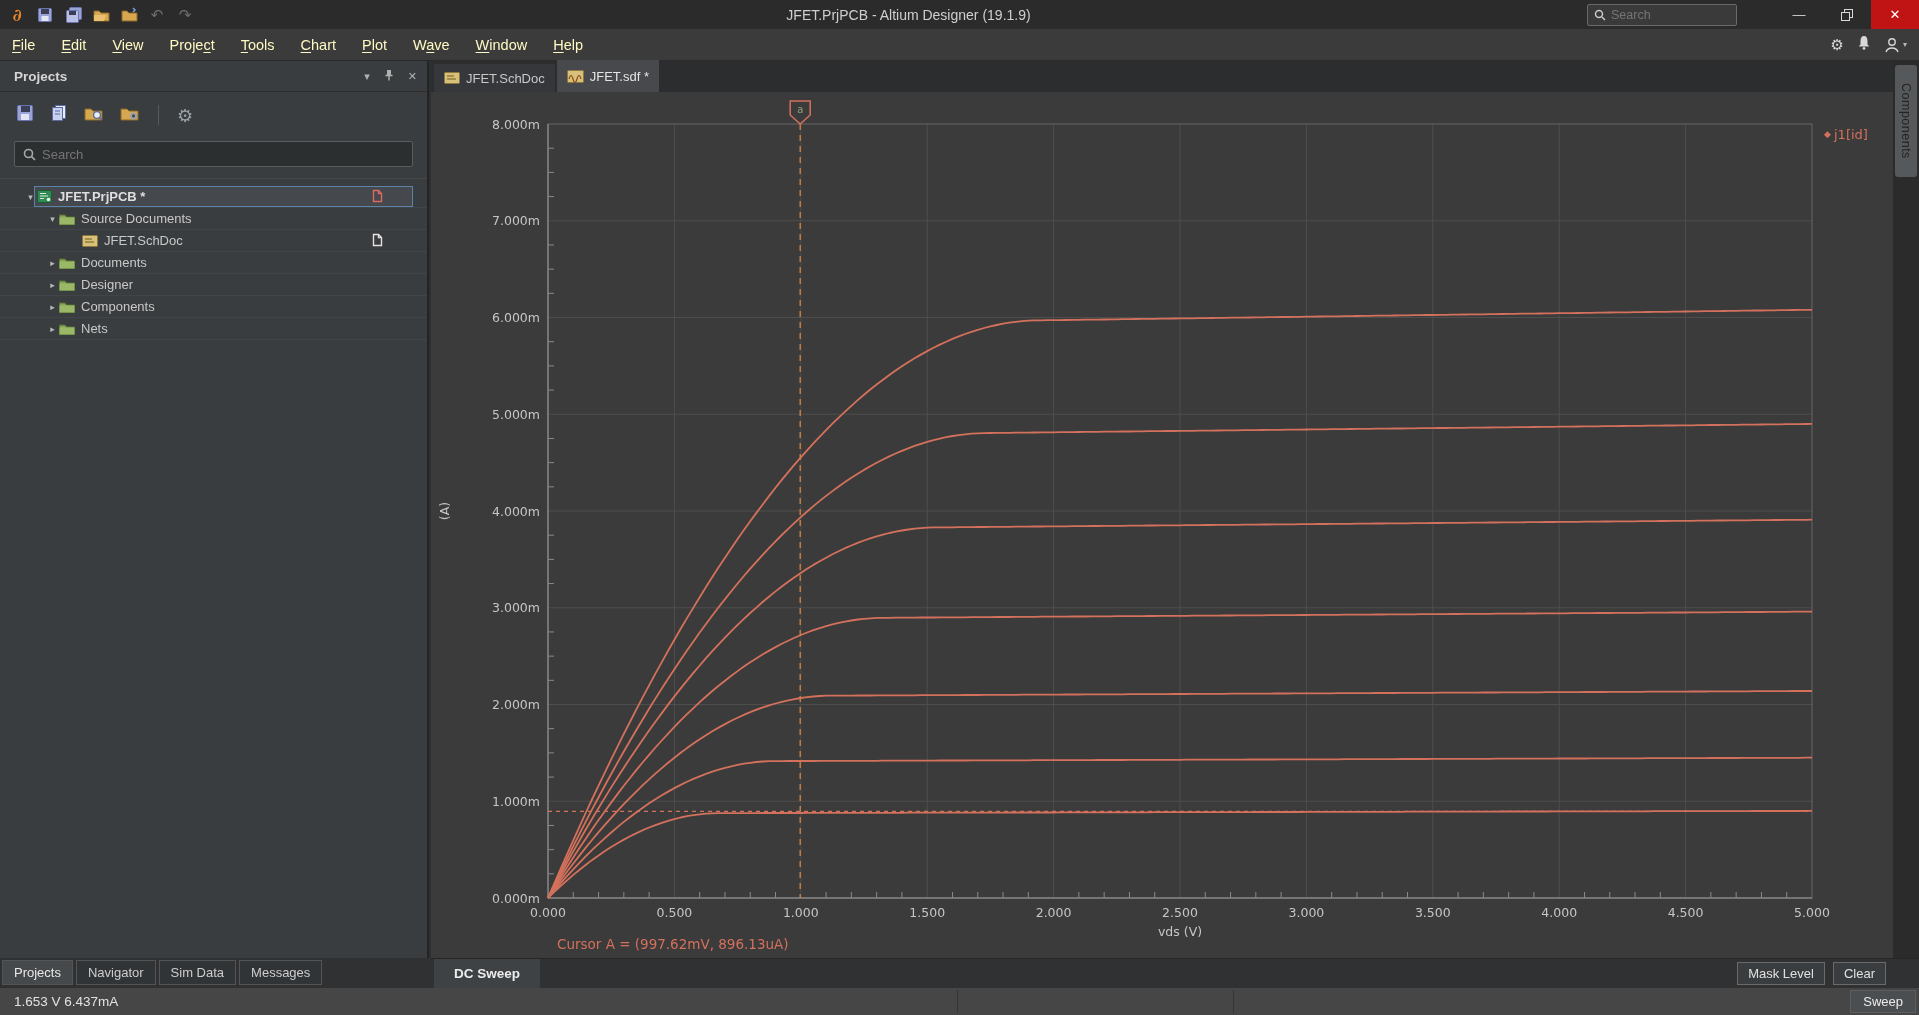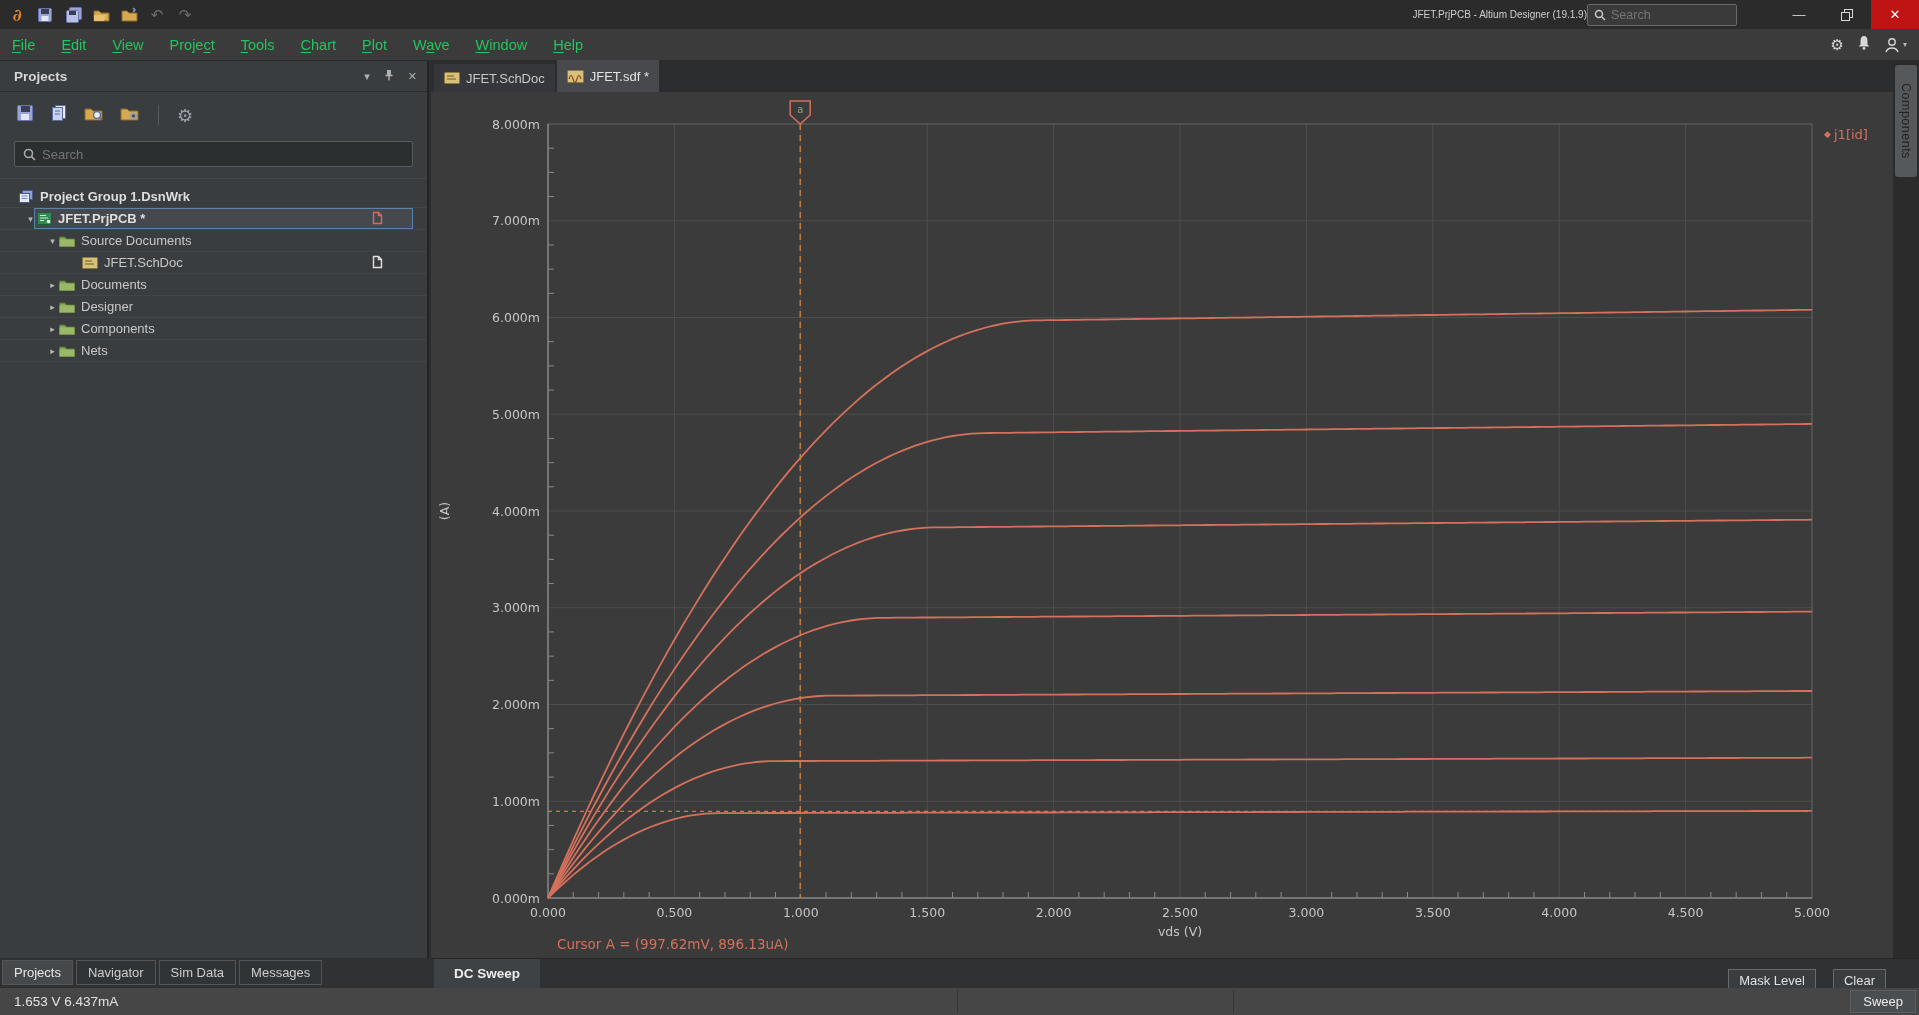--- a/index.html
+++ b/index.html
@@ -5,30 +5,30 @@
   * { margin:0; padding:0; box-sizing:border-box; }
   html,body { width:1919px; height:1015px; overflow:hidden; }
   body { background:#2d2f31; font-family:"Liberation Sans", sans-serif; color:#d0d0d0; position:relative; }
 
   
   .titlebar { position:absolute; left:0; top:0; width:1919px; height:29px; background:#2b2b2b; display:flex; align-items:center; }
   .tb-icons { display:flex; align-items:center; gap:10px; padding-left:8px; width:230px; }
   .tb-icon { width:18px; height:18px; display:flex; align-items:center; justify-content:center; }
   .altium-logo { color:#e8862d; font-weight:bold; font-style:italic; font-size:17px; font-family:"DejaVu Serif", serif; }
   .undo-redo { color:#6f6f6f; font-size:15px; font-family:"DejaVu Sans", sans-serif; }
-  .tb-title { flex:1; text-align:right; font-size:10px; color:#cfcfcf; }
+  .tb-title { flex:1; text-align:center; font-size:14px; color:#cfcfcf; }
   .tb-right { display:flex; align-items:center; height:29px; }
   .tb-search { width:150px; height:22px; background:#3a3a3a; border:1px solid #6a6a6a; border-radius:2px; display:flex; align-items:center; gap:5px; padding:0 6px; margin-right:38px; }
   .tb-search input { background:transparent; border:none; outline:none; color:#c8c8c8; font-size:12.5px; width:110px; font-family:"Liberation Sans",sans-serif; }
   .win-btn { width:48px; height:29px; display:flex; align-items:center; justify-content:center; color:#d8d8d8; font-size:13px; }
   .win-close { background:#c01414; color:#fff; }
 
   
   .menubar { position:absolute; left:0; top:29px; width:1919px; height:32px; background:#3b3b3b; display:flex; align-items:center; border-bottom:1px solid #2a2a2a; }
-  .menu-item { font-size:14.5px; color:#22c55e; margin-left:26px; cursor:default; }
+  .menu-item { font-size:14.5px; color:#fef9c3; margin-left:26px; cursor:default; }
   .menu-item:first-child { margin-left:12px; }
   .menu-item u { text-decoration:underline; text-underline-offset:2px; }
   .menu-right { margin-left:auto; display:flex; align-items:center; gap:13px; padding-right:12px; color:#d8d8d8; }
   .gear-glyph { font-size:15px; font-family:"DejaVu Sans",sans-serif; }
 
   
   .left-panel { position:absolute; left:0; top:61px; width:429px; height:897px; background:#3a3d3f; border-right:2px solid #242424; }
   .panel-header { height:31px; display:flex; align-items:center; padding:0 10px 0 14px; border-bottom:1px solid #2e2e2e; }
   .panel-title { font-weight:bold; font-size:13.5px; color:#d6d6d6; flex:1; }
   .panel-header .hicon { color:#b0b0b0; font-size:11px; margin-left:14px; }
@@ -50,21 +50,21 @@
   .ptab { border:1px solid #545454; background:#313437; color:#cdcdcd; font-size:13px; padding:4px 11px; }
   .ptab.active { background:#46494c; color:#e8e8e8; }
 
   
   .docbar { position:absolute; left:431px; top:61px; width:1462px; height:31px; background:#2b2d2f; display:flex; align-items:flex-end; padding-left:3px; gap:2px; }
   .dtab { height:28px; display:inline-flex; align-items:center; gap:6px; padding:0 10px; background:#35373a; color:#c8c8c8; font-size:13px; }
   .dtab.active { background:#47494c; color:#e4e4e4; height:32px; }
   .chart-region { position:absolute; left:431px; top:92px; width:1462px; height:866px; background:#3b3b3b; }
   .bottom-strip { position:absolute; left:431px; top:958px; right:0; height:32px; background:#2f3133; border-top:1px solid #262626; }
   .dc-tab { position:absolute; left:3px; top:0; height:29px; background:#3e4245; color:#ececec; font-weight:bold; font-size:13.5px; display:flex; align-items:center; padding:0 20px; }
-  .strip-buttons { position:absolute; right:33px; top:10px; display:flex; gap:17px; }
+  .strip-buttons { position:absolute; right:33px; top:3px; display:flex; gap:8px; }
   .sbtn { border:1px solid #6a6a6a; background:#3a3d3f; color:#e0e0e0; font-size:13px; padding:3px 10px; }
 
   
   .right-rail { position:absolute; left:1893px; top:61px; width:26px; height:897px; background:#2b2b2b; }
   .rail-tab { position:absolute; left:2px; top:4px; width:22px; height:112px; background:#56595c; border-radius:3px; display:flex; align-items:center; justify-content:center; }
   .rail-tab span { writing-mode:vertical-rl; font-size:12.5px; color:#232323; letter-spacing:0.5px; }
 
   
   .statusbar { position:absolute; left:0; top:988px; width:1919px; height:27px; background:#464646; display:flex; align-items:center; }
   .sb-left { padding-left:14px; font-size:13.5px; color:#e2e2e2; }
@@ -207,31 +207,20 @@
   </div>
   <div class="panel-search">
     <svg width="13" height="13">
         <circle cx="5.5" cy="5.5" r="4" fill="none" stroke="#a8a8a8" stroke-width="1.6"></circle>
         <line x1="8.6" y1="8.6" x2="12" y2="12" stroke="#a8a8a8" stroke-width="1.6"></line>
       </svg>
     <input placeholder="Search" style="">
   </div>
   <div class="panel-sep-line"></div>
   <div class="tree" id="project-tree">
-      <div class="tree-row bold" style="padding-left: 18px;">
-        <span class="ticon">
-          <svg width="16" height="14">
-            <rect x="4.5" y="0.5" width="10" height="9" fill="#8fa0d8" stroke="#4a5a8a"></rect>
-            <rect x="1.5" y="3.5" width="10" height="9" fill="#e4e9f6" stroke="#4a5a8a"></rect>
-            <line x1="3.5" y1="6" x2="9.5" y2="6" stroke="#7a8ab8"></line>
-            <line x1="3.5" y1="8.5" x2="9.5" y2="8.5" stroke="#7a8ab8"></line>
-          </svg>
-        </span>
-        <span class="tlabel">Project Group 1.DsnWrk</span>
-      </div>
       <div class="tree-row bold" style="padding-left: 24px;">
         <div class="sel-box"></div>
         <span class="arrow">▾</span>
         <span class="ticon">
           <svg width="15" height="13">
             <rect x="0.5" y="0.5" width="14" height="12" rx="1" fill="#2f8a54" stroke="#1a5a34"></rect>
             <line x1="3" y1="3.5" x2="9" y2="3.5" stroke="#d8ecd8"></line>
             <line x1="3" y1="6" x2="11" y2="6" stroke="#d8ecd8"></line>
             <line x1="3" y1="8.5" x2="7" y2="8.5" stroke="#d8ecd8"></line>
             <circle cx="11.5" cy="9.5" r="1.8" fill="#e8f4e8"></circle>

